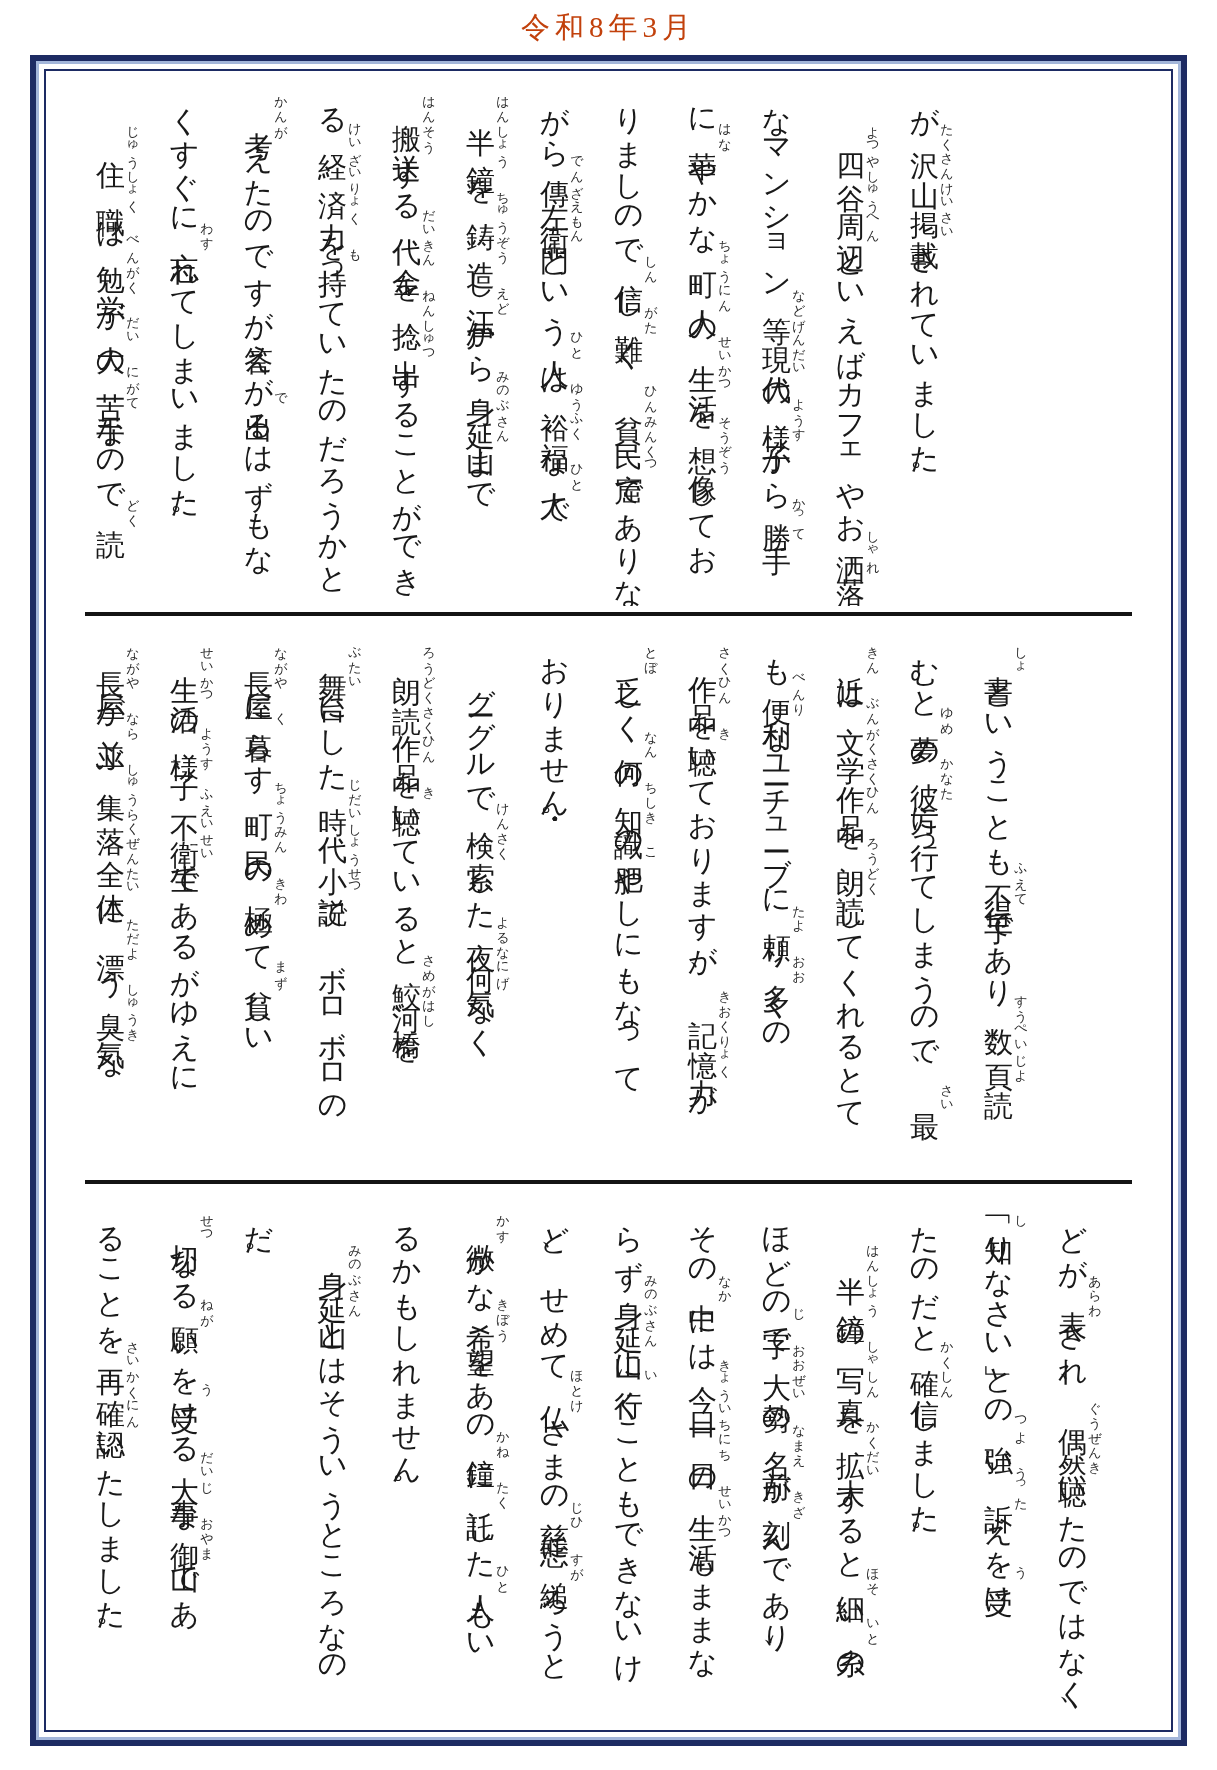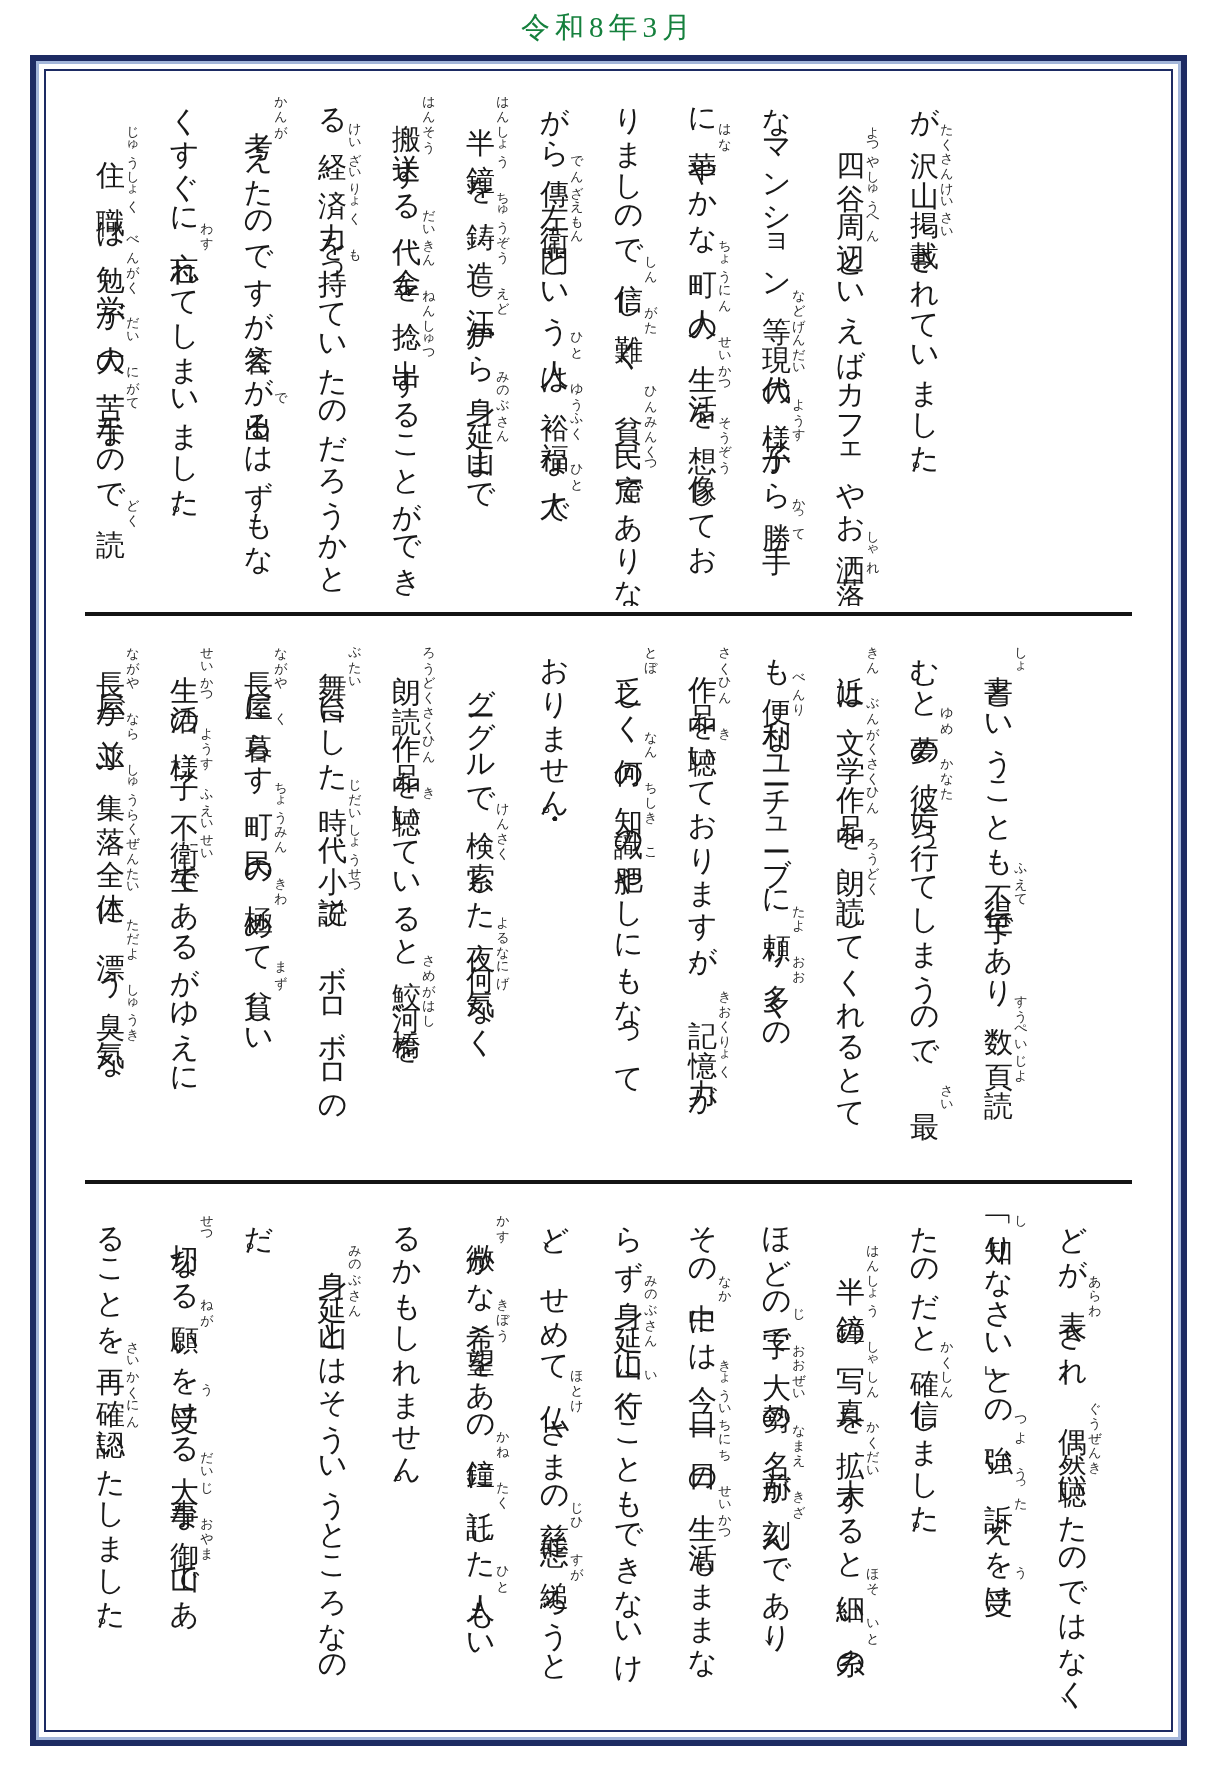--- a/index.html
+++ b/index.html
@@ -2,21 +2,21 @@
 <html lang="ja"><head>
 <meta charset="utf-8">
 <style>
   html,body{margin:0;padding:0;}
   body{
     width:1217px;height:1770px;position:relative;background:#ffffff;
     font-family:"Liberation Serif","DejaVu Serif",serif;
   }
   .page-title{
     position:absolute;top:8px;left:0;width:100%;
-    text-align:center;font-size:29px;letter-spacing:5px;color:#15803d;
+    text-align:center;font-size:29px;letter-spacing:5px;color:#c2410c;
   }
   .frame{
     position:absolute;top:55px;left:30px;width:1157px;height:1691px;
     box-sizing:border-box;border:6px solid #1d2b63;
     box-shadow:inset 0 0 0 3px #a3b6da;
     background:#ffffff;
   }
   .frame-inner{
     position:absolute;inset:8px;border:2px solid #1d2b63;
     overflow:hidden;padding:0;

